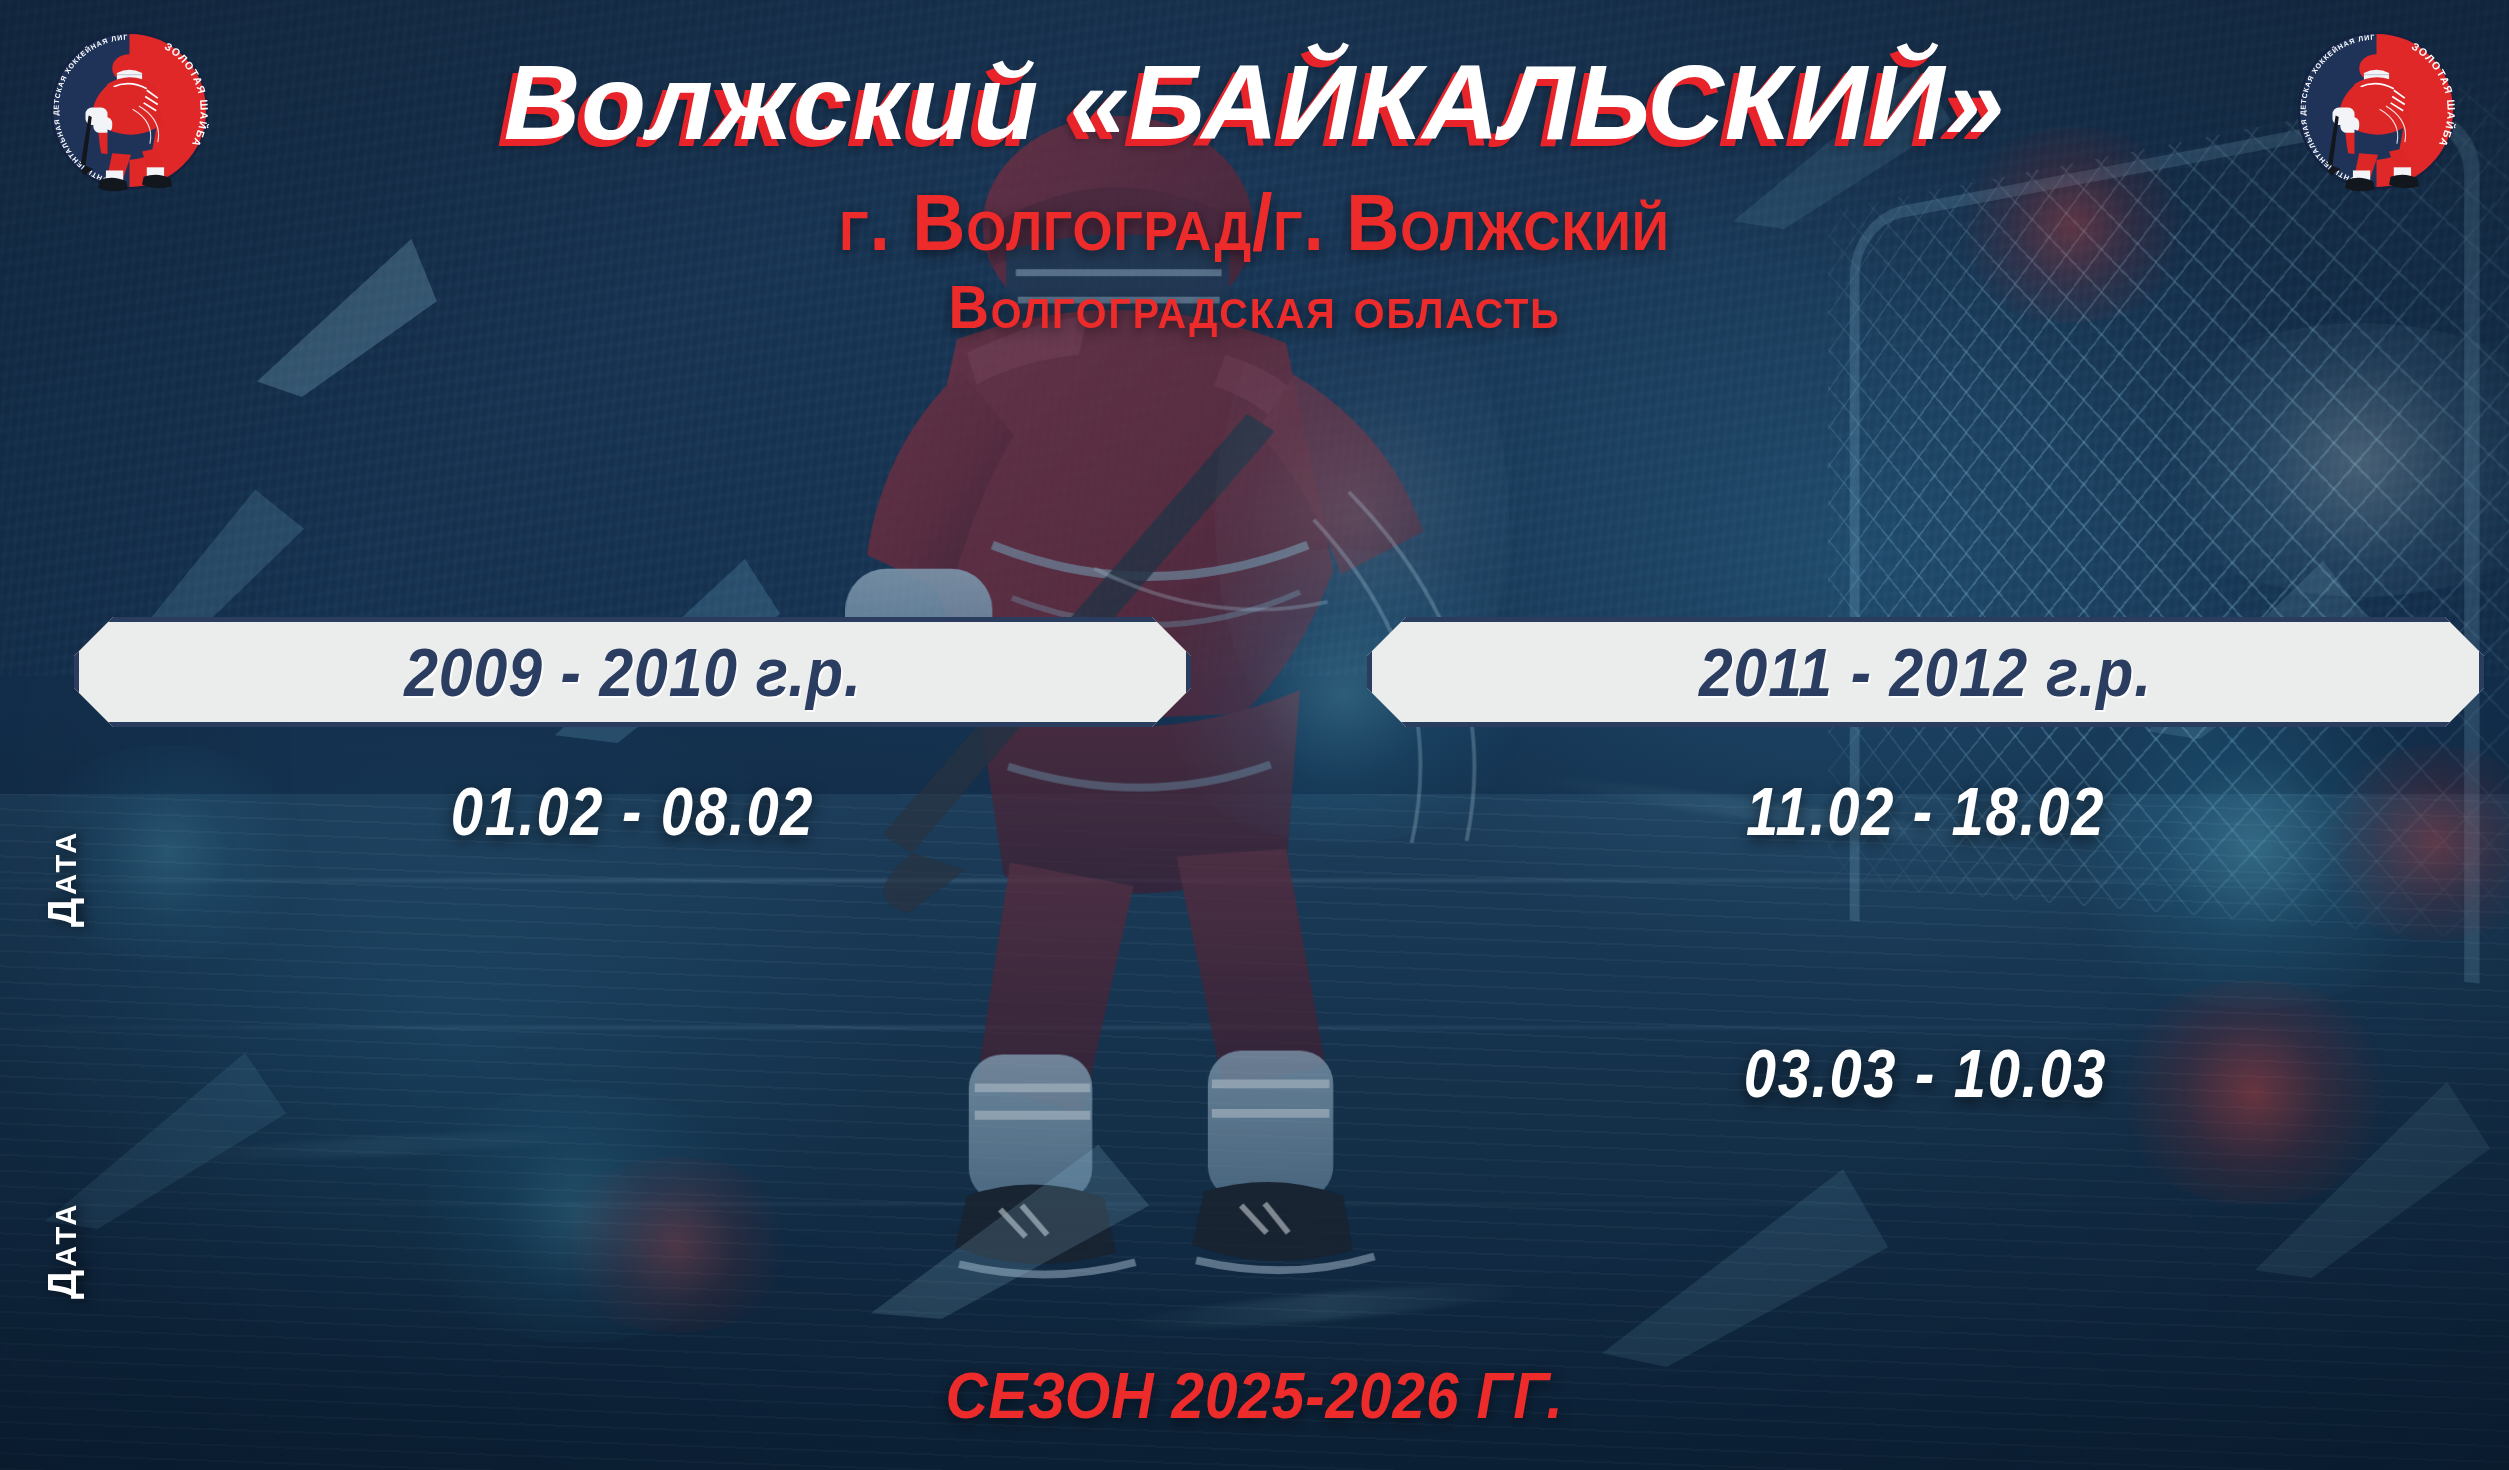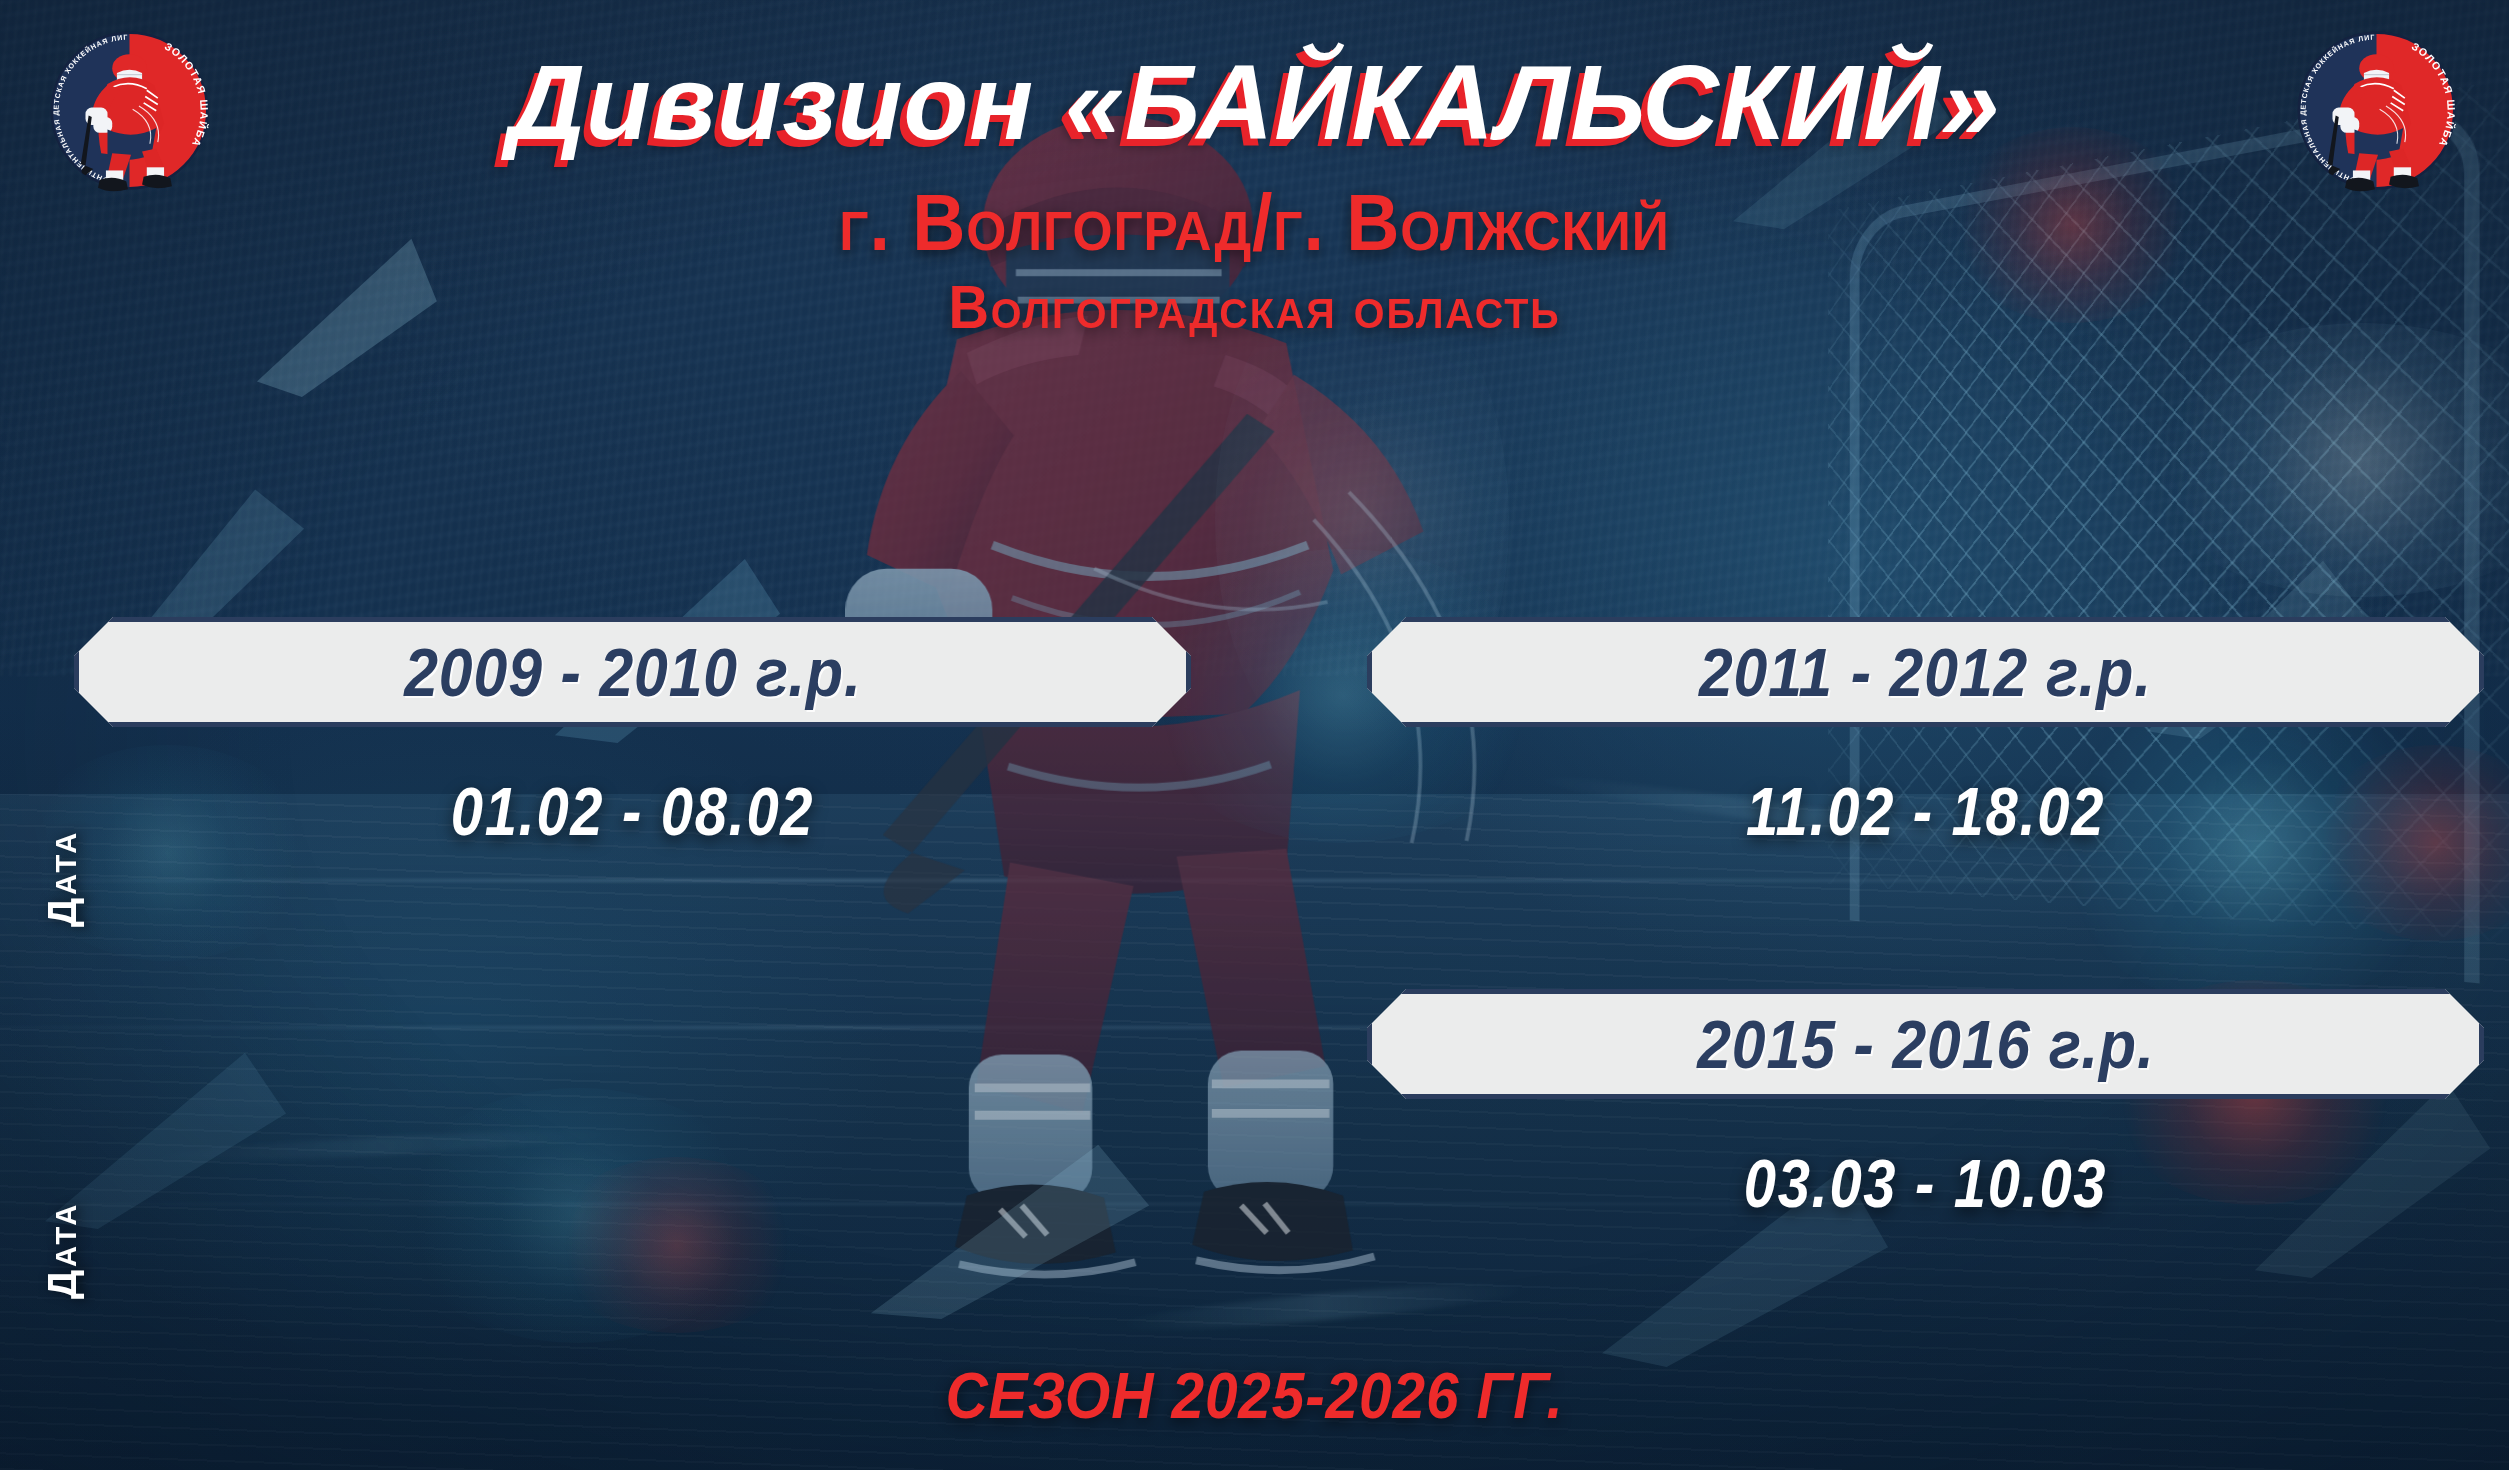--- a/index.html
+++ b/index.html
@@ -376,21 +376,21 @@
       <path d="M118 184 q18 -6 34 2 l2 10 q-22 6 -38 -2 z" fill="#12161d"></path>
       <path d="M52 108 L44 170 L38 168 L48 106 Z" fill="#12161d"></path>
       <path d="M44 170 q-10 8 0 12 l10 -8 z" fill="#12161d"></path>
       <g stroke="#ffffff" stroke-width="1.4" fill="none" opacity=".85">
         <path d="M104 98 q28 16 22 44"></path>
           <path d="M112 94 q30 18 24 46"></path>
       </g>
     </g>
   </svg>
 
-  <div class="title">Дивизион «БАЙКАЛЬСКИЙ»</div>
+  <div class="title">Волжский «БАЙКАЛЬСКИЙ»</div>
   <div class="subtitle">г. Волгоград/г. Волжский</div>
   <div class="region">Волгоградская область</div>
 
   <div class="grid">
 
     <div class="row">
       <div class="date-label r1">
         <span>Дата</span>
       </div>
 
@@ -409,23 +409,20 @@
       </div>
     </div>
 
     <div class="row">
       <div class="date-label r2">
         <span>Дата</span>
       </div>
 
 
       <div class="cell c-right">
-        <div class="plate">
-          <span class="plate-text">2015 - 2016 г.р.</span>
-        </div>
         <div class="date">03.03 - 10.03</div>
       </div>
     </div>
 
   </div>
 
   <div class="season">СЕЗОН 2025-2026 ГГ.</div>
 
 </div>
 

